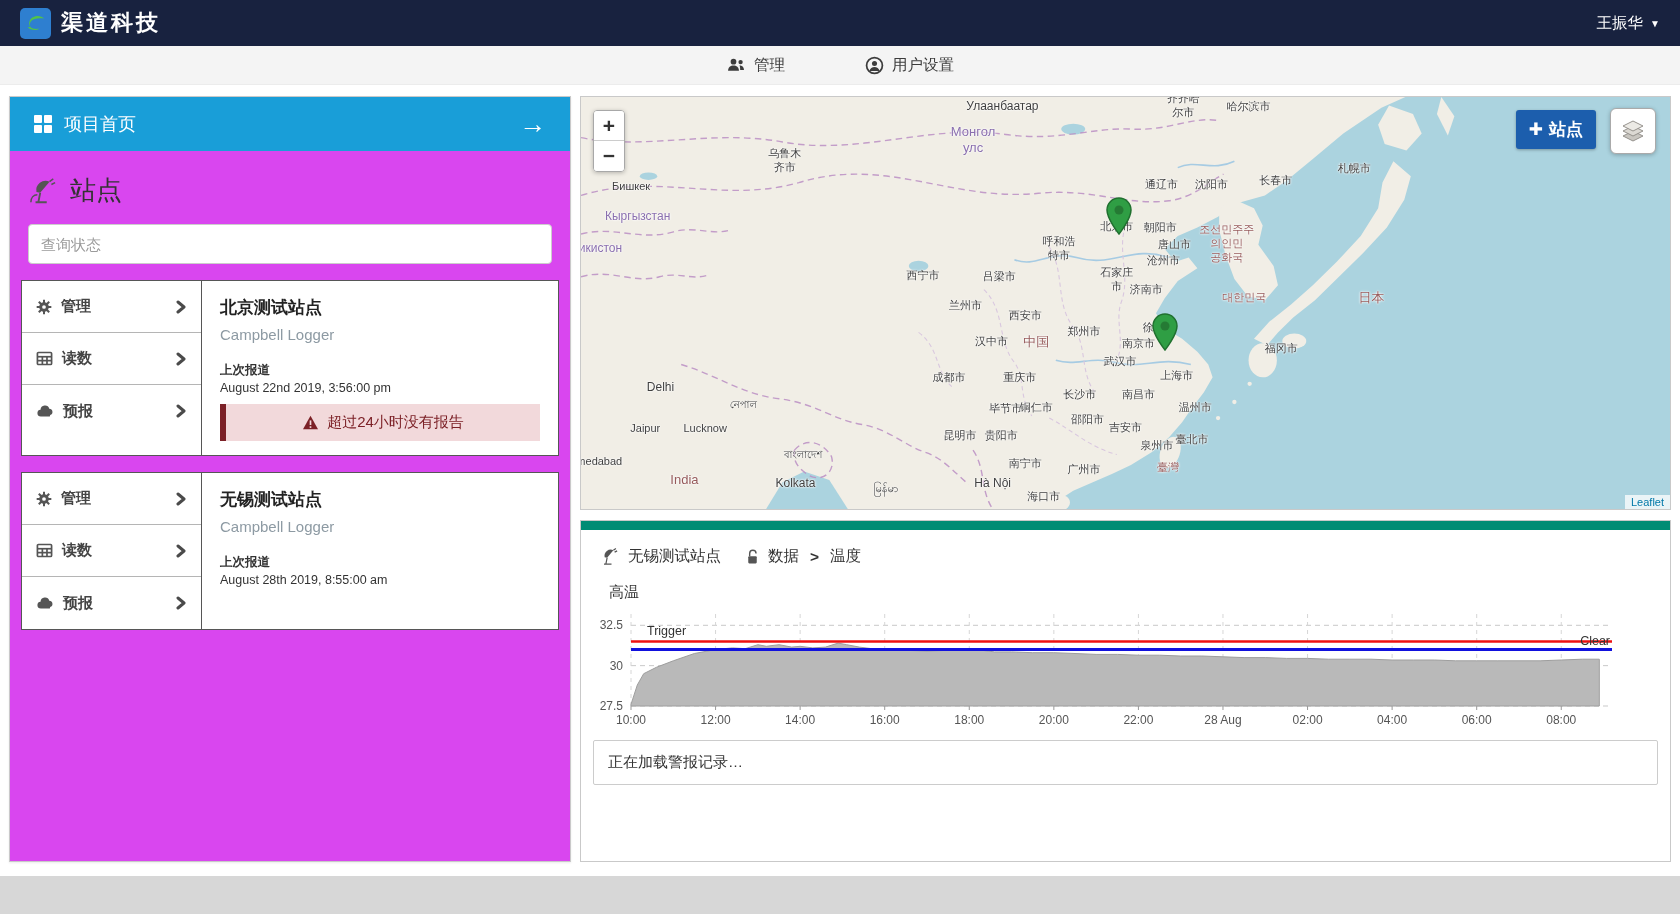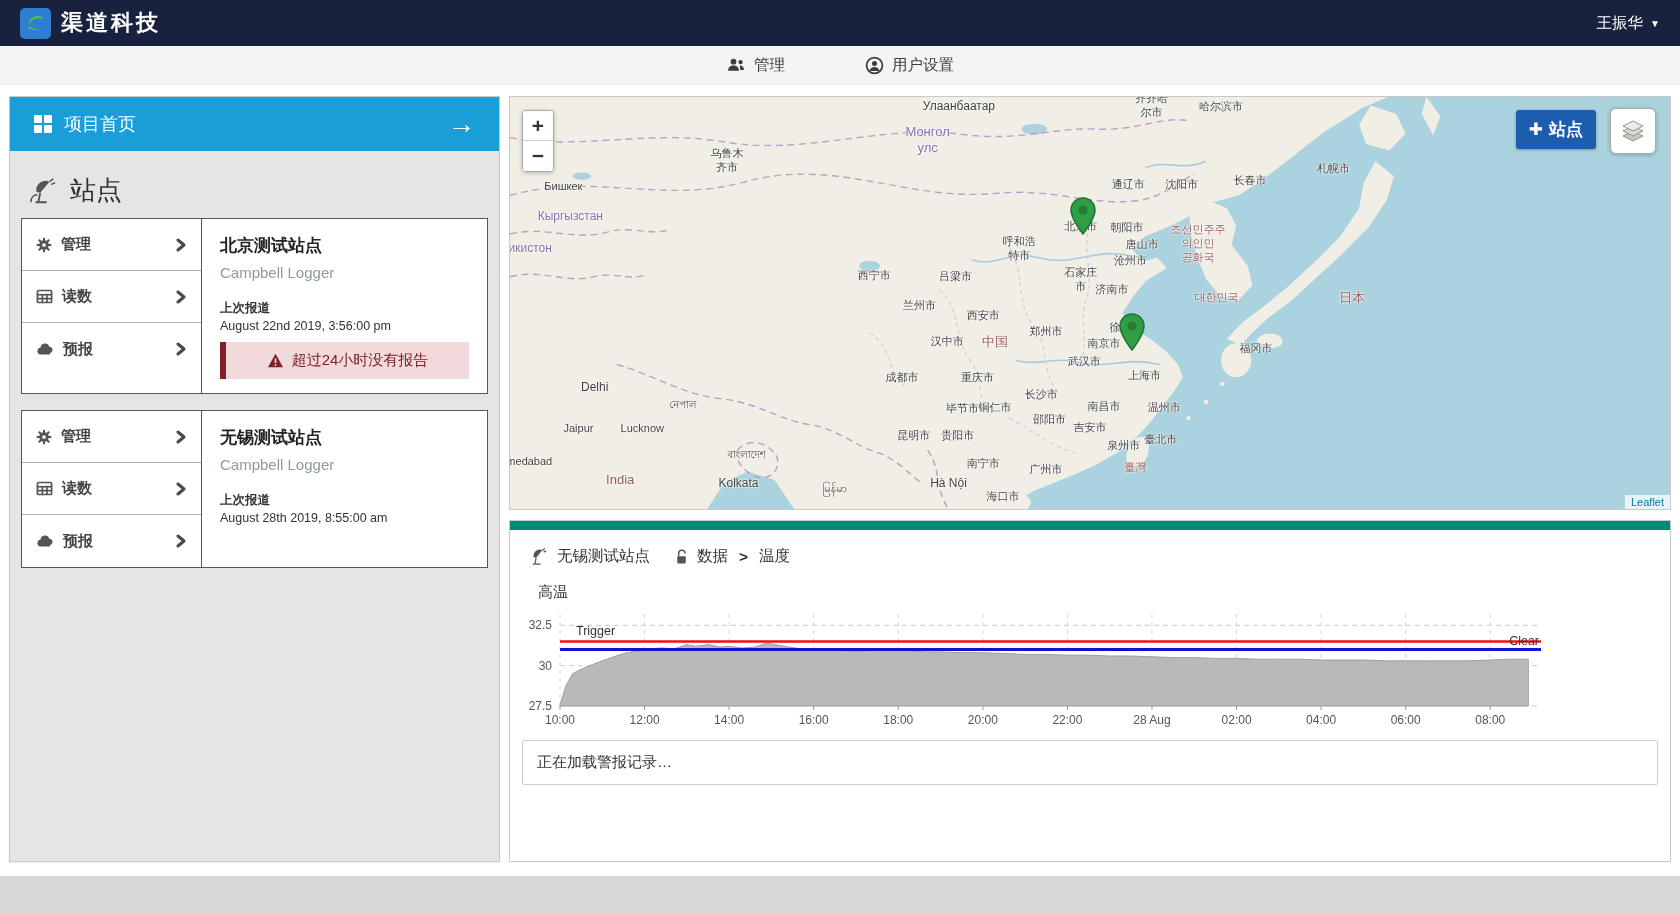--- a/index.html
+++ b/index.html
@@ -15,21 +15,21 @@
   .topbar-right { margin-left:auto; color:#fff; font-size:15.5px; display:flex; align-items:center; gap:7px; cursor:pointer; }
   .caret { font-size:10px; }
 
   
   .navbar { height:39px; background:#f4f4f4; border-bottom:1px solid #ececec; display:flex; align-items:center; justify-content:center; gap:80px; }
   .nav-item { display:flex; align-items:center; gap:8px; font-size:15.5px; color:#3c3c3c; cursor:pointer; }
   .nav-item svg { display:block; }
 
   
   .main { display:flex; align-items:flex-start; gap:9px; padding:11px 9px 14px 9px; background:#fff; }
-  .left-panel { width:491px; min-height:766px; background:#e5e5e5; border:1px solid #c9c9c9; box-shadow:0 1px 2px rgba(0,0,0,.08); }
+  .left-panel { width:562px; min-height:766px; background:#d946ef; border:1px solid #c9c9c9; box-shadow:0 1px 2px rgba(0,0,0,.08); }
   .right-col { flex:1; display:flex; flex-direction:column; gap:10px; }
 
   
   .panel-head { background:#199ed8; color:#fff; height:54px; display:flex; align-items:center; padding:0 24px; gap:12px; cursor:pointer; }
   .panel-title { font-size:18px; font-weight:500; }
   .panel-arrow { margin-left:auto; font-size:27px; font-weight:bold; line-height:1; }
   .grid-icon { display:grid; grid-template-columns:8px 8px; grid-template-rows:8px 8px; gap:2px; }
   .grid-icon i { background:#fff; border-radius:1px; }
 
   .sites-head { display:flex; align-items:center; gap:12px; padding:22px 18px 10px 18px; }
@@ -134,20 +134,21 @@
       <div class="sites-head">
         <svg width="30" height="28" viewBox="0 0 32 30" fill="none" stroke="#555" stroke-width="1.6">
           <path d="M9,16 A10,10 0 0 1 23,5 L13,17 Z" fill="#555" stroke="none"></path>
           <path d="M23,5 L27,2 M25,8 L29,6" stroke="#555"></path>
           <path d="M13,17 L11,27 M8,27 L20,27" stroke="#555" stroke-width="2"></path>
           <path d="M3,27 C3,22 6,19 10,19" stroke="#555"></path>
         </svg>
         <span class="sites-title">站点</span>
       </div>
 
+      <input class="search-input" type="text" placeholder="查询状态" style="">
 
       <div id="stations">
   <div class="station-card">
     <div class="card-menu">
       <div class="menu-row">
         <svg width="16" height="16" viewBox="0 0 24 24">
           <g stroke="#555" stroke-width="3">
                     <line x1="12" y1="1" x2="12" y2="23"></line>
                     <line x1="1" y1="12" x2="23" y2="12"></line>
                     <line x1="4.2" y1="4.2" x2="19.8" y2="19.8"></line>
@@ -345,21 +346,21 @@
             <span class="map-label" style="left: 46.2%; top: 57%;">郑州市</span>
             <span class="map-label" style="left: 53.1%; top: 56%;">徐州市</span>
             <span class="map-label" style="left: 51.2%; top: 59.9%;">南京市</span>
             <span class="map-label" style="left: 54.7%; top: 67.7%;">上海市</span>
             <span class="map-label" style="left: 37.7%; top: 59.4%;">汉中市</span>
             <span class="map-label" style="left: 41.8%; top: 59.4%; color: rgb(150, 90, 90); font-size: 13px;">中国</span>
             <span class="map-label" style="left: 49.5%; top: 64.3%;">武汉市</span>
             <span class="map-label" style="left: 33.8%; top: 68.2%;">成都市</span>
             <span class="map-label" style="left: 40.3%; top: 68.2%;">重庆市</span>
             <span class="map-label" style="left: 45.8%; top: 72.4%;">长沙市</span>
-            <span class="map-label" style="left: 51.2%; top: 72.4%; margin-top: 12px;">南昌市</span>
+            <span class="map-label" style="left: 51.2%; top: 72.4%;">南昌市</span>
             <span class="map-label" style="left: 56.4%; top: 75.5%;">温州市</span>
             <span class="map-label" style="left: 39%; top: 75.8%;">毕节市</span>
             <span class="map-label" style="left: 41.8%; top: 75.5%;">铜仁市</span>
             <span class="map-label" style="left: 46.5%; top: 78.4%;">邵阳市</span>
             <span class="map-label" style="left: 50%; top: 78.4%; margin-top: 8px;">吉安市</span>
             <span class="map-label" style="left: 34.8%; top: 82.3%;">昆明市</span>
             <span class="map-label" style="left: 38.6%; top: 82.3%;">贵阳市</span>
             <span class="map-label" style="left: 52.9%; top: 84.6%;">泉州市</span>
             <span class="map-label" style="left: 56.1%; top: 83.3%;">臺北市</span>
             <span class="map-label" style="left: 53.9%; top: 90.1%; color: rgb(150, 90, 90);">臺灣</span>

